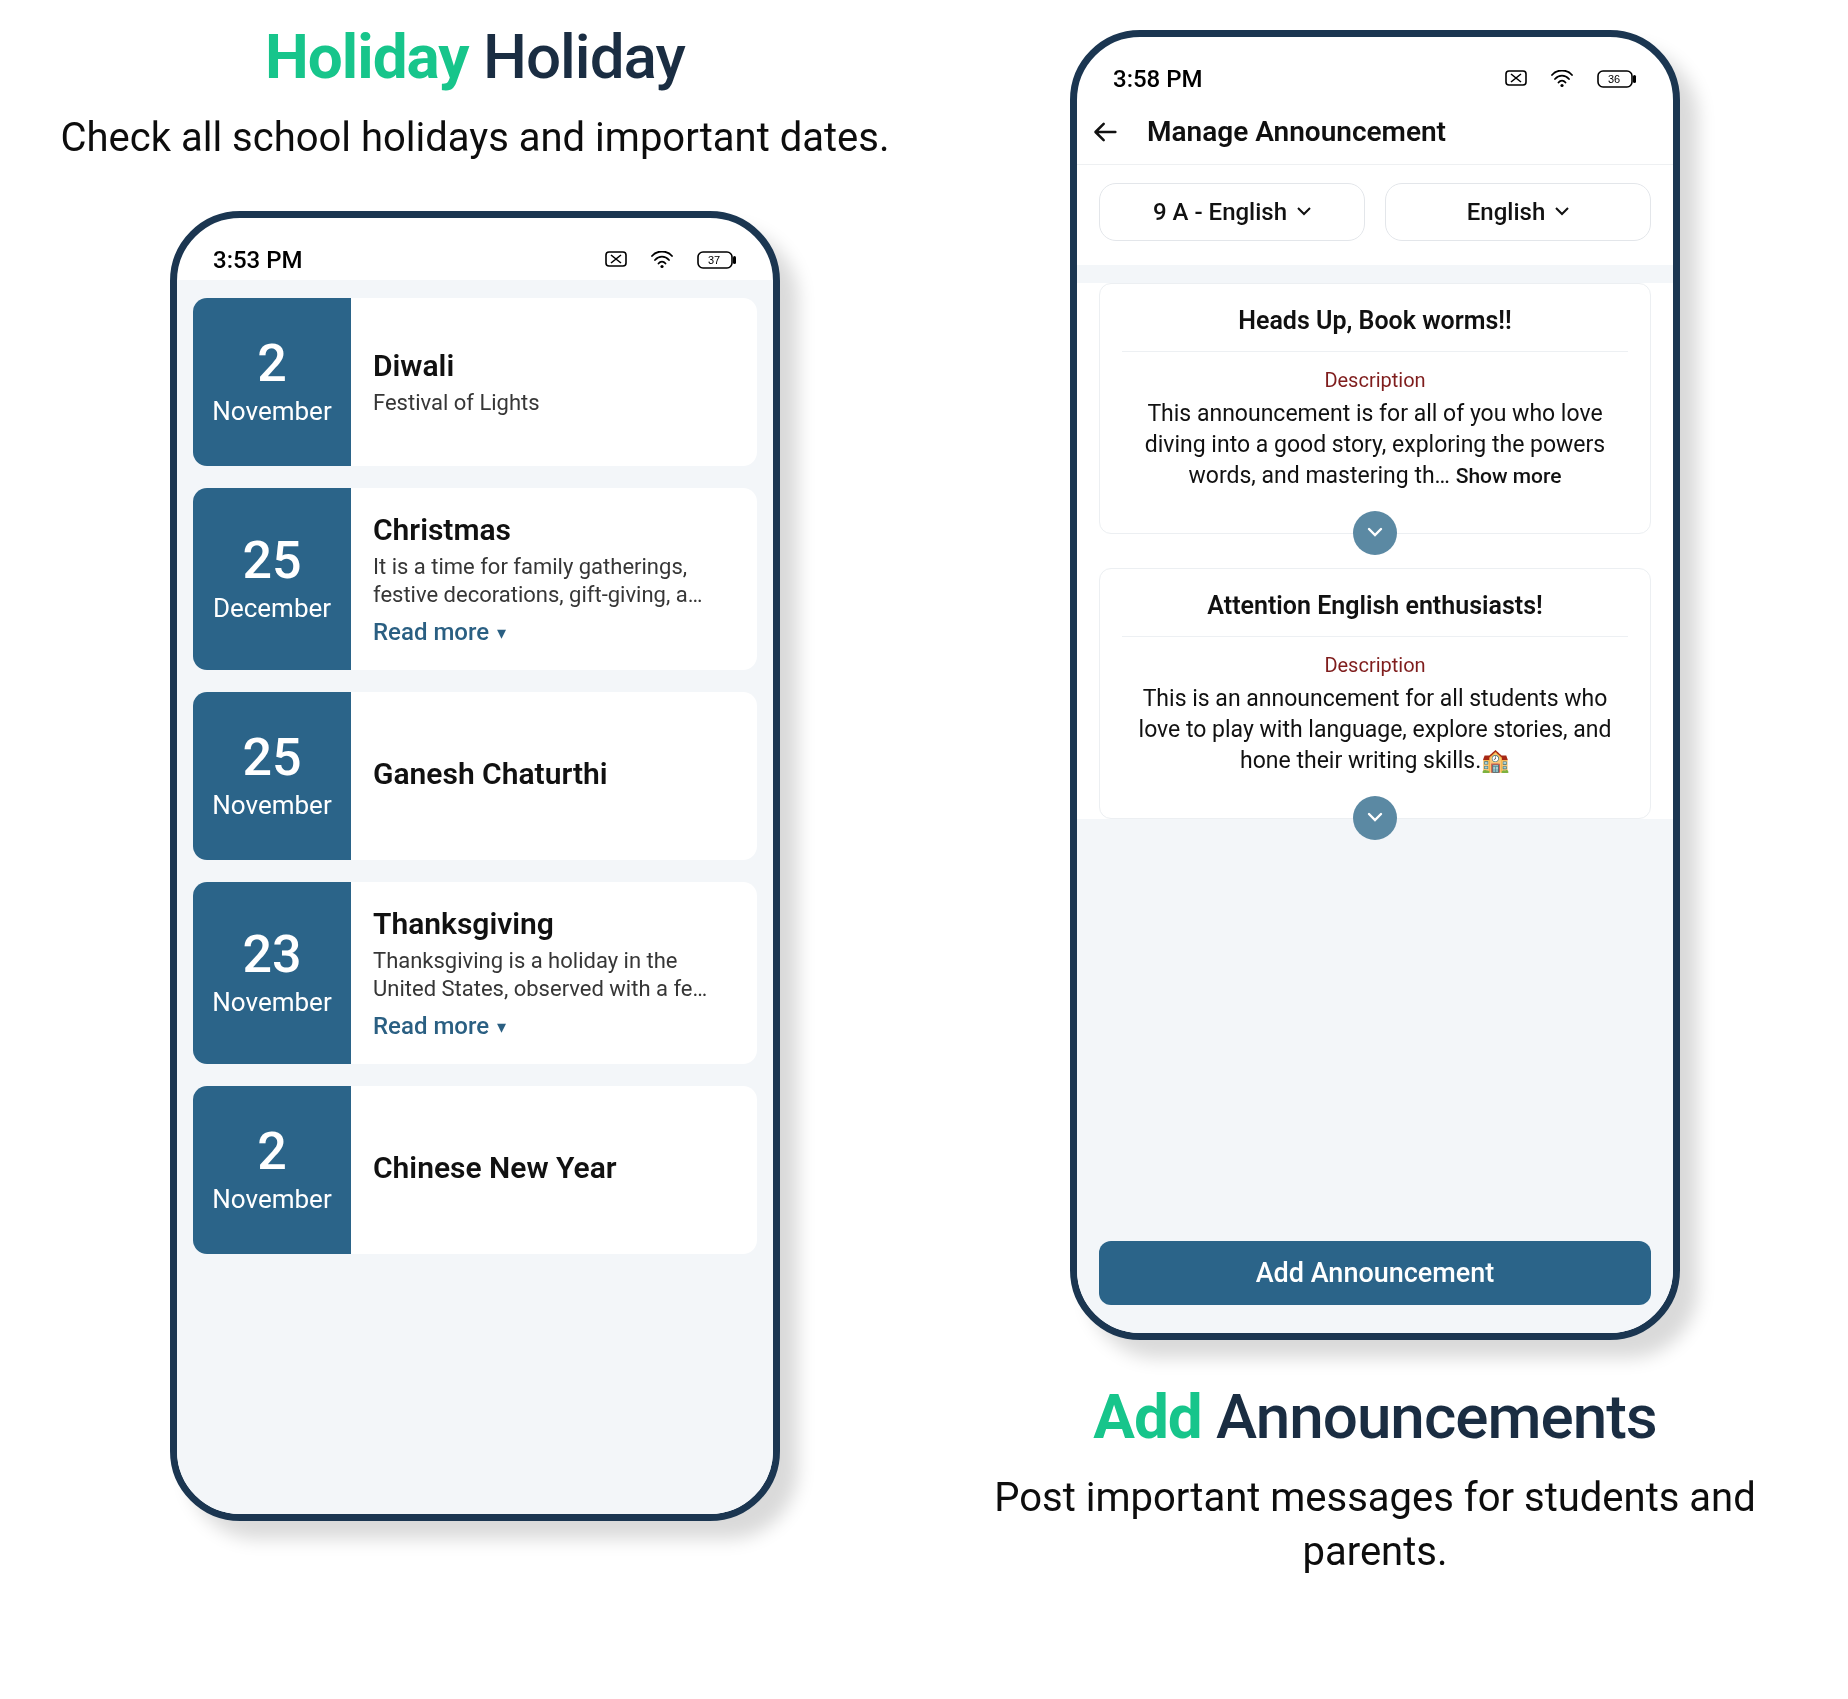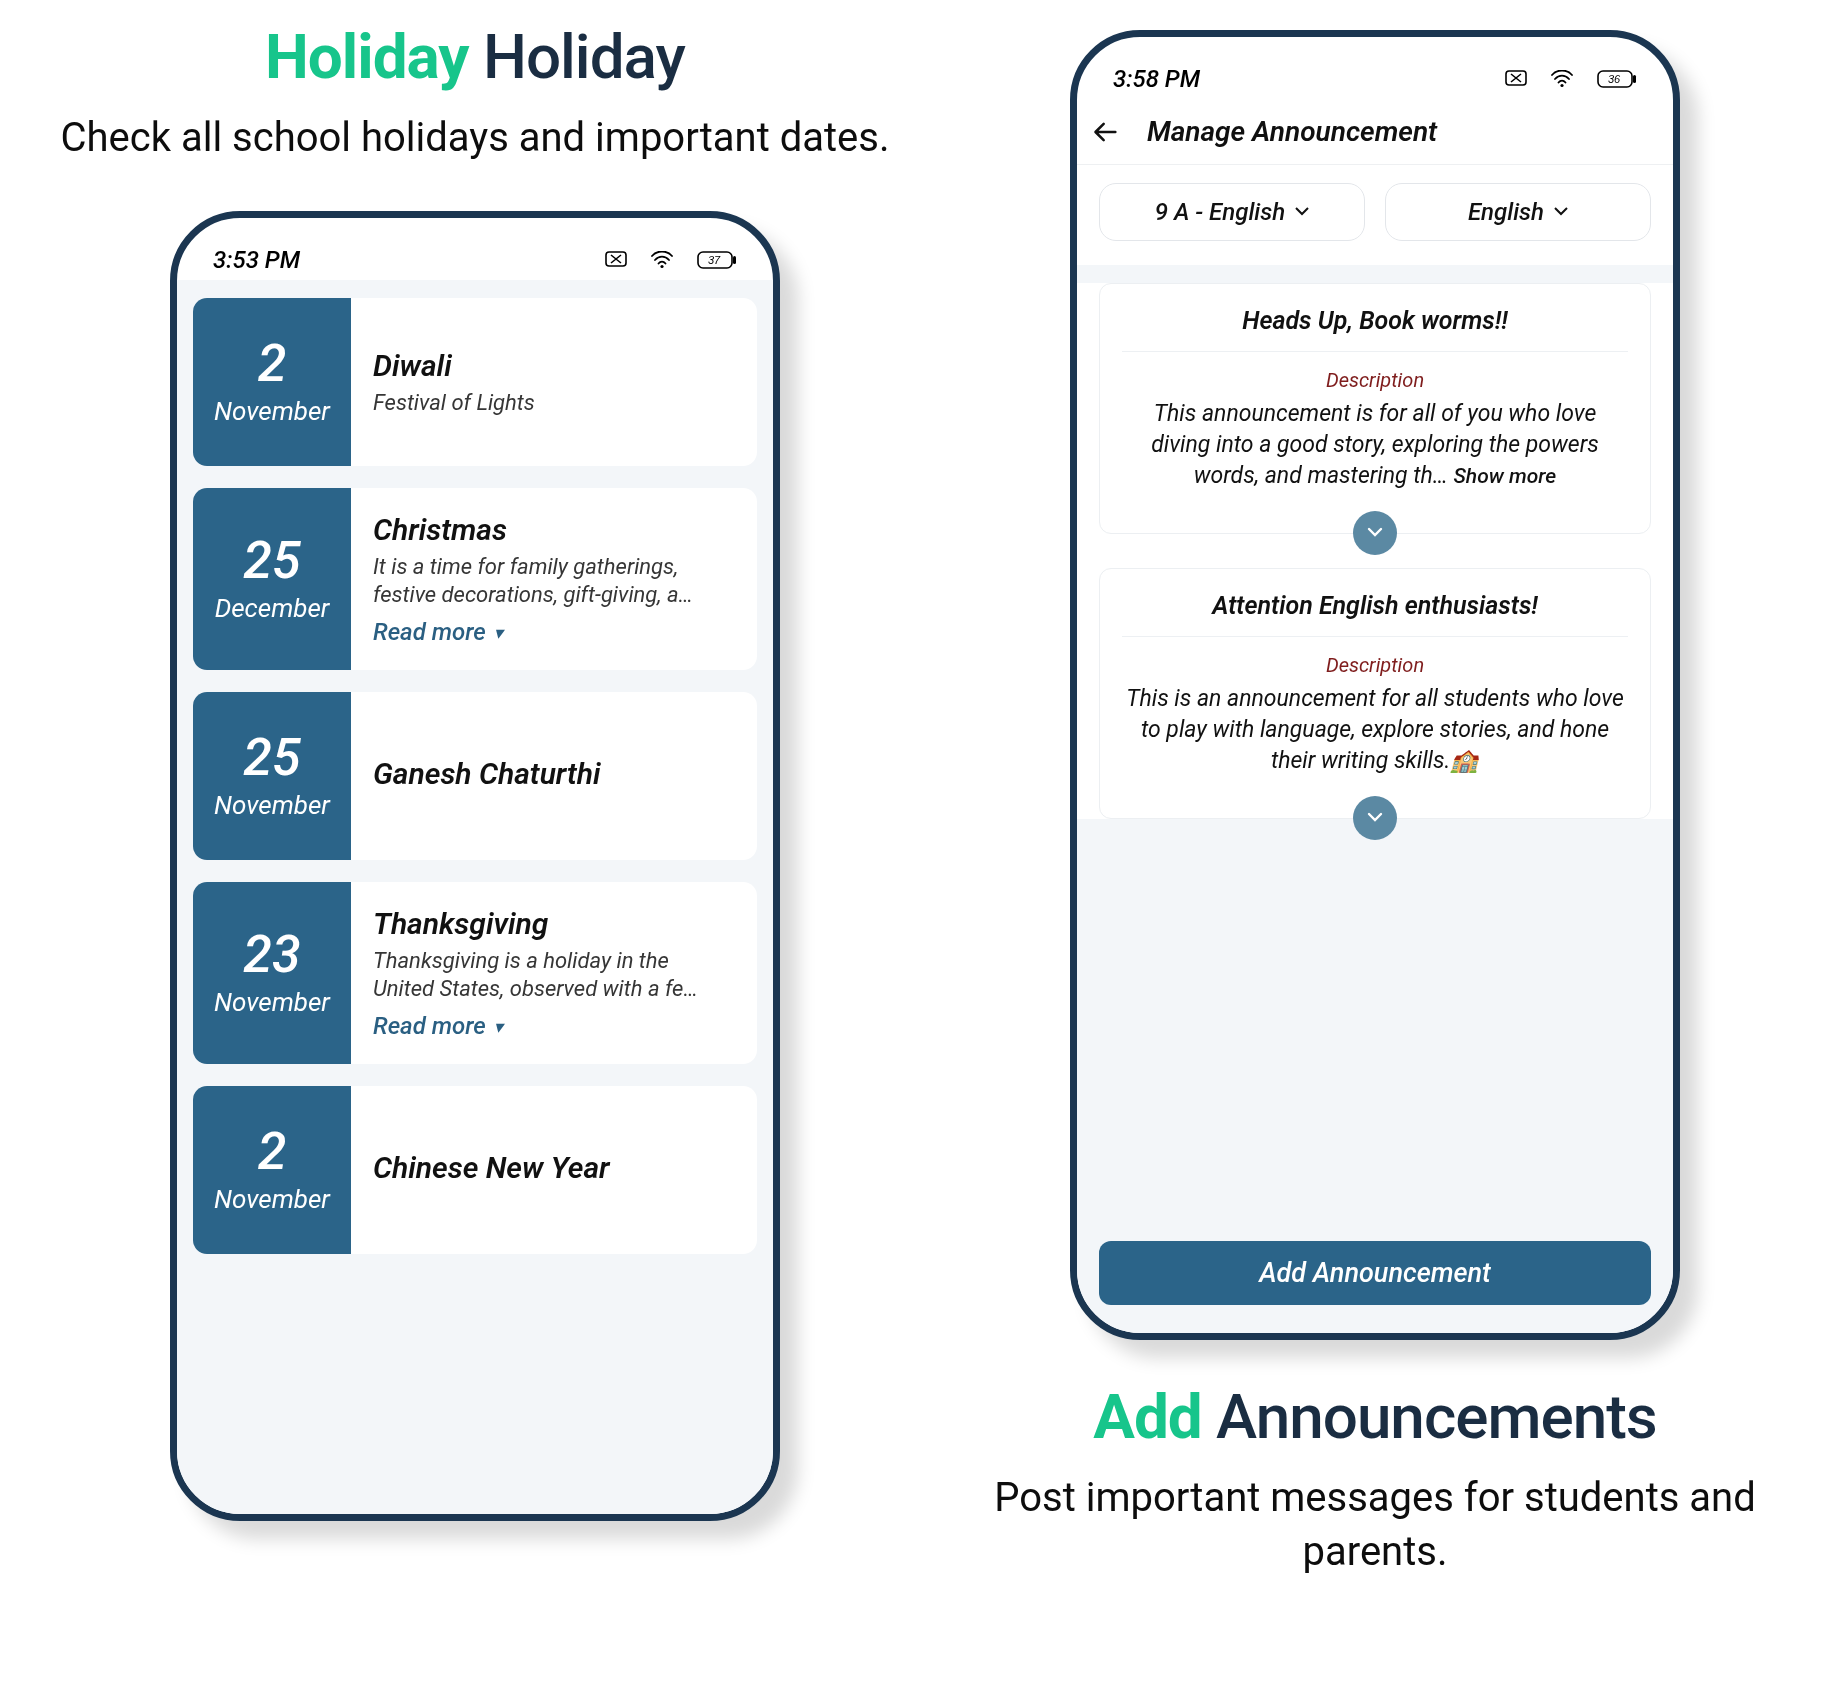--- a/index.html
+++ b/index.html
@@ -50,21 +50,20 @@
     margin: 0 auto;
     overflow: hidden;
     position: relative;
   }
   .phone-inner {
     position: absolute;
     inset: 0;
     padding: 22px 0 0 0;
     display: flex;
     flex-direction: column;
-    font-style: italic;
   }
   .statusbar {
     height: 40px;
     display: flex;
     align-items: center;
     justify-content: space-between;
     padding: 0 36px;
     font-size: 24px;
     font-weight: 500;
   }

